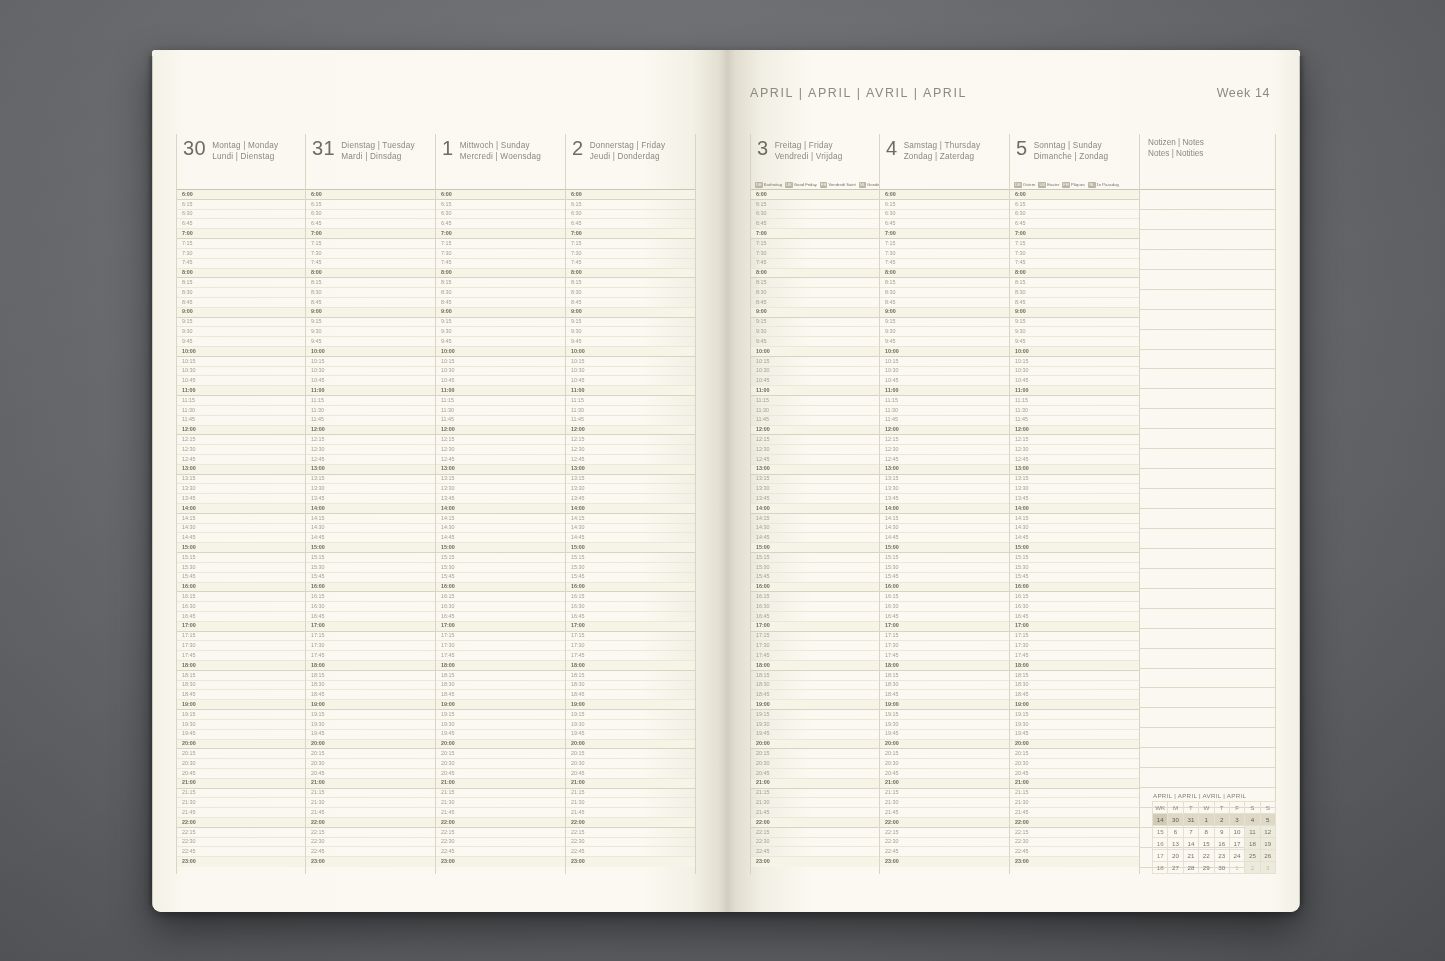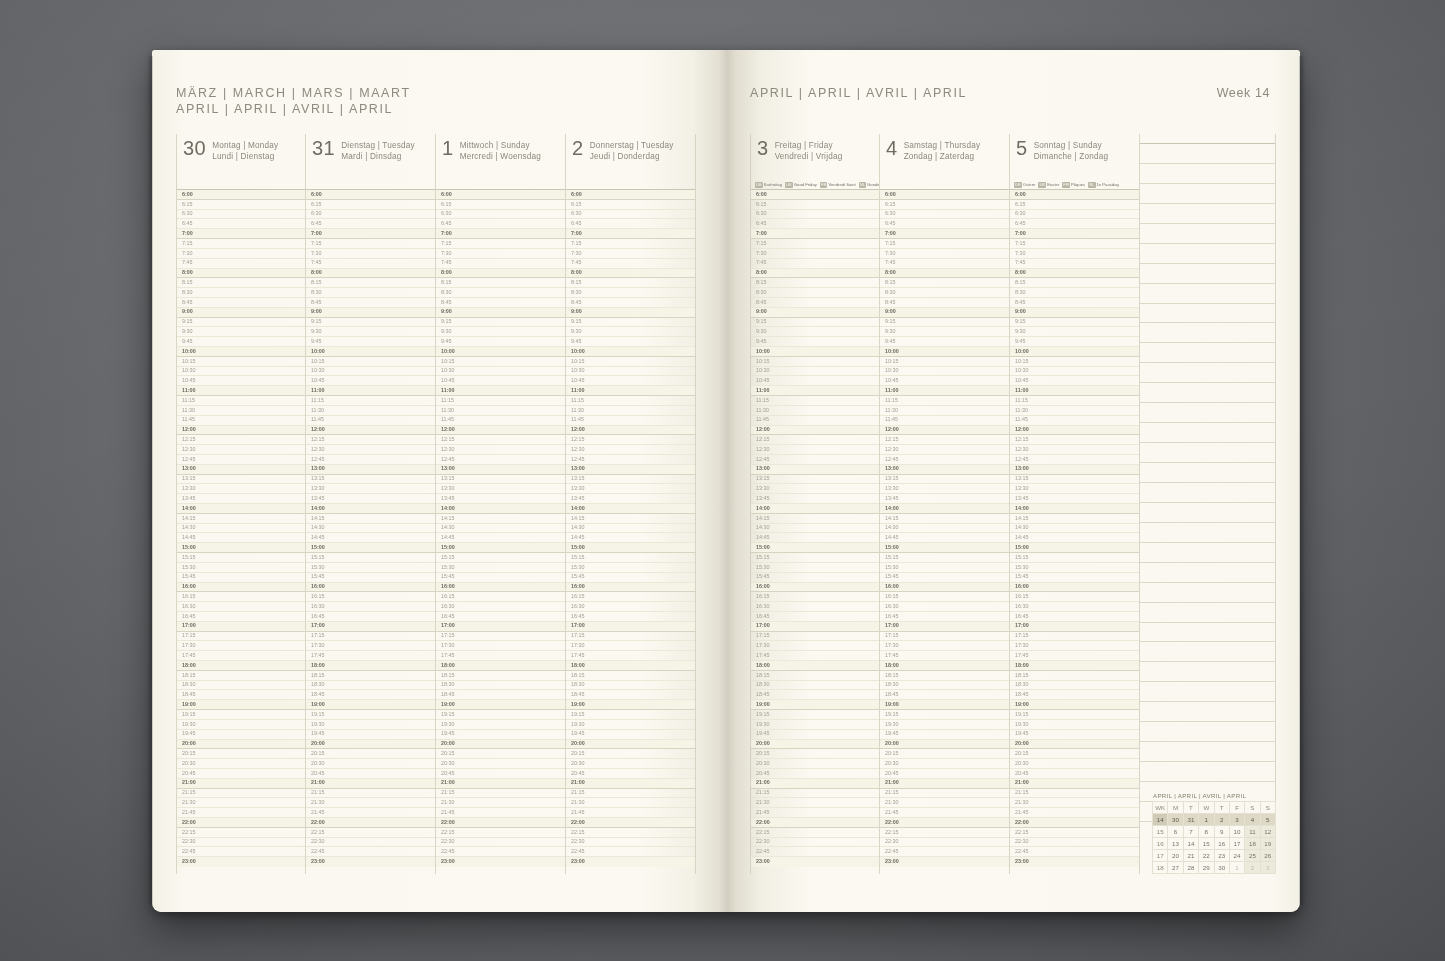--- a/index.html
+++ b/index.html
@@ -250,24 +250,20 @@
 </head>
 <body>
 
 <div class="desk"></div>
 
 <div class="book">
 
   <div class="page left">
     <div class="page-edge l"></div>
 
-    <div class="hdr hdr-left">
-      <div class="l1">MÄRZ | MARCH | MARS | MAART</div>
-      <div class="l2">APRIL | APRIL | AVRIL | APRIL</div>
-    </div>
 
     <div class="cols left">
       <div class="colwrap" id="left-cols">
           <div class="col" style="width: 130px;">
             <div class="dayhead">
               <div class="daynum">30</div>
               <div class="daynames">
                 <div>Montag | Monday</div>
                 <div>Lundi | Dienstag</div>
               </div>
@@ -918,21 +914,21 @@
               </div>
               <div class="slot hour last" style="height: 9.82609px;">
                 <span>23:00</span>
               </div>
             </div>
           </div>
           <div class="col" style="width: 130px;">
             <div class="dayhead">
               <div class="daynum">2</div>
               <div class="daynames">
-                <div>Donnerstag | Tuesday</div>
+                <div>Donnerstag | Friday</div>
                 <div>Jeudi | Donderdag</div>
               </div>
             </div>
             <div class="holidays"></div>
             <div class="grid grid-bottom" style="height: 678px;">
               <div class="slot hour" style="height: 9.82609px;">
                 <span>6:00</span>
               </div>
               <div class="slot" style="height: 9.82609px;">
                 <span>6:15</span>
@@ -1815,20 +1811,24 @@
               </div>
               <div class="slot" style="height: 9.82609px;">
                 <span>22:45</span>
               </div>
               <div class="slot hour last" style="height: 9.82609px;">
                 <span>23:00</span>
               </div>
             </div>
           </div>
           <div class="col notes" style="width: 136px;">
+            <div class="notes-head">
+              <div>Notizen | Notes</div>
+              <div>Notes | Notities</div>
+            </div>
             <div style="height: 9px;"></div>
             <div class="noteslines" style="height: 678px; border-top: 1px solid rgb(201, 198, 180);">
               <div class="noteline" style="height: 19.9412px;"></div>
               <div class="noteline" style="height: 19.9412px;"></div>
               <div class="noteline" style="height: 19.9412px;"></div>
               <div class="noteline" style="height: 19.9412px;"></div>
               <div class="noteline" style="height: 19.9412px;"></div>
               <div class="noteline" style="height: 19.9412px;"></div>
               <div class="noteline" style="height: 19.9412px;"></div>
               <div class="noteline" style="height: 19.9412px;"></div>

